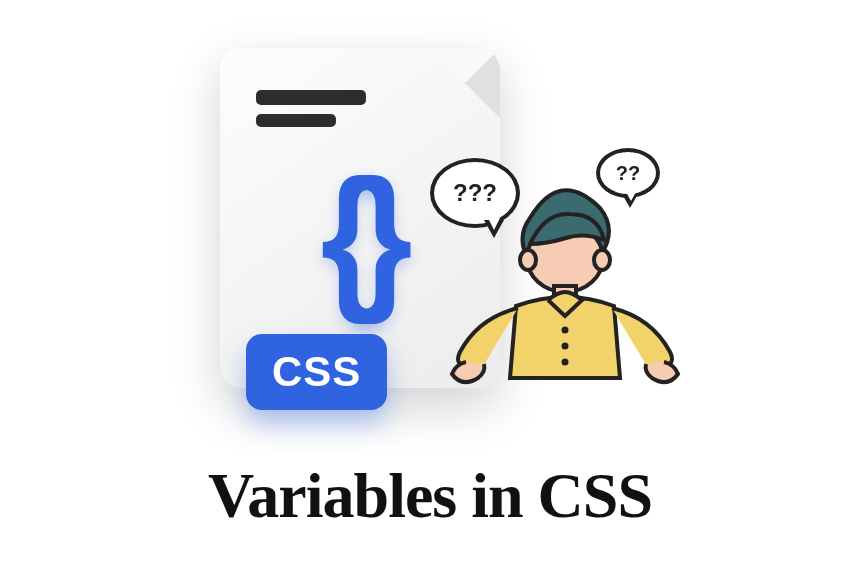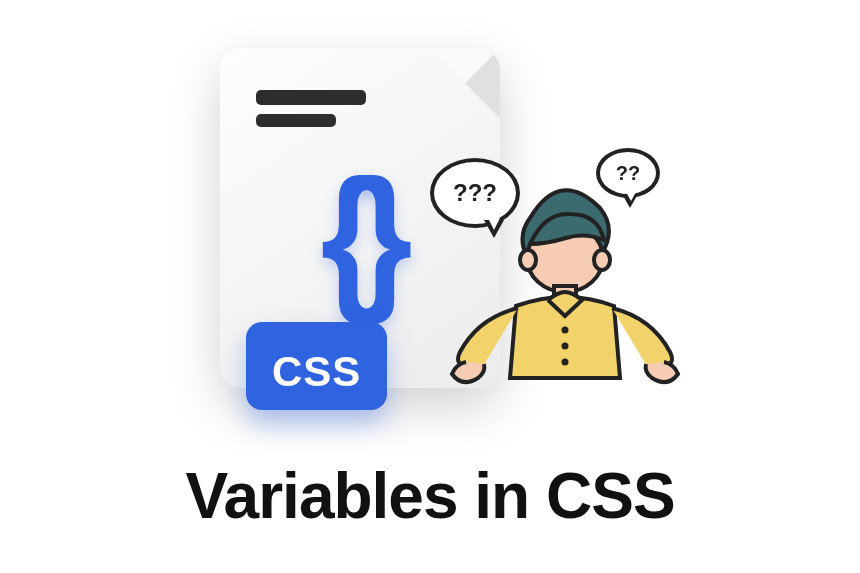--- a/index.html
+++ b/index.html
@@ -56,21 +56,21 @@
   .brace-left { transform: translateX(6px) scaleX(.9); }
   .brace-right { transform: translateX(-6px) scaleX(.9); }
   .css-badge {
     position:absolute;
     left:26px; bottom:-22px;
     background:#2f63e0;
     color:#fff;
     font-weight:900;
     font-size:42px;
     letter-spacing:1px;
-    padding:26px 26px 14px;
+    padding:14px 26px 14px;
     border-radius:16px;
     box-shadow: 0 14px 26px rgba(47,99,224,.35);
   }
   .person {
     position:absolute;
     right:-10px;
     bottom:20px;
     width:260px;
     height:280px;
   }
@@ -96,20 +96,21 @@
   
   .title {
     position:absolute;
     left:0; right:0;
     bottom:40px;
     text-align:center;
     font-size:64px;
     font-weight:900;
     color:#111;
     letter-spacing:-1px;
+    font-family:Liberation Serif, serif;
   }
 </style>
 </head>
 <body>
 
 <div class="illustration">
 
   <div class="file-card">
     <div class="corner-fold"></div>
     <div class="text-line line1"></div>

